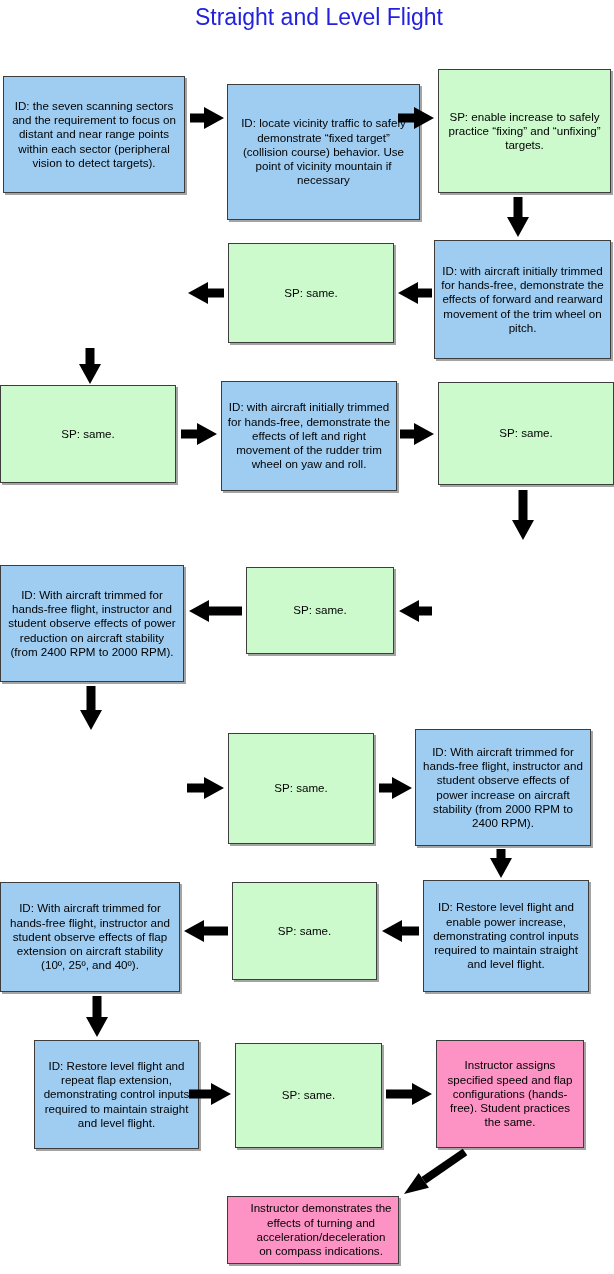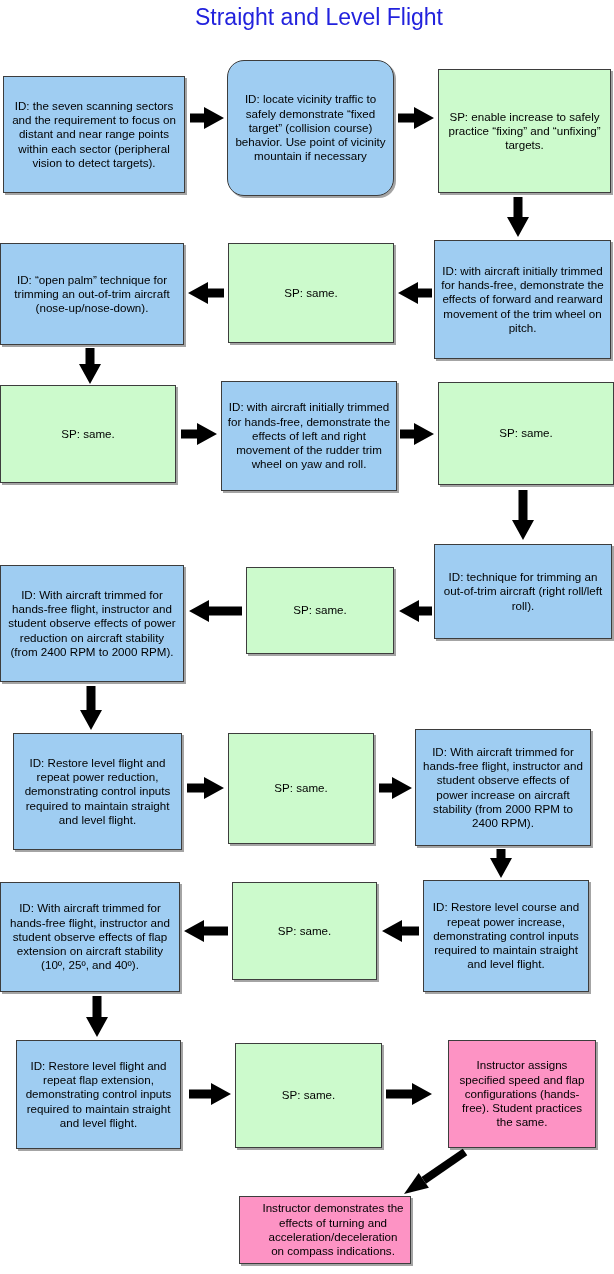--- a/index.html
+++ b/index.html
@@ -34,85 +34,76 @@
     text-align:center;
     font-size:11.6px;
     line-height:14.3px;
     color:#000000;
     padding:2px 5px;
     box-shadow:2px 2px 0 rgba(90,90,90,0.55);
   }
   .node span{display:block;width:100%;}
   .blue{background:#9fcdf2;}
   .green{background:#ccfacc;}
-  .pink{background:#fd93c4;margin-left:12px;}
+  .pink{background:#fd93c4;}
 
   .arrow{position:absolute;}
   .arrow svg{display:block;overflow:visible;}
 </style>
 </head>
 <body>
 
 <div id="canvas">
   <div class="title">Straight and Level Flight</div>
 <div class="node blue" style="left: 3px; top: 76px; width: 182px; height: 117px;">
       <span>ID: the seven scanning sectors and the requirement to focus on distant and near range points within each sector (peripheral vision to detect targets).</span>
     </div>
-    <div class="node blue" style="left: 227px; top: 60px; width: 167px; height: 136px; border-radius: 17px;">
+    <div class="node blue" style="left: 227px; top: 84px; width: 193px; height: 136px;">
       <span>ID: locate vicinity traffic to safely demonstrate “fixed target” (collision course) behavior.  Use point of vicinity mountain if necessary</span>
     </div>
     <div class="node green" style="left: 438px; top: 69px; width: 173px; height: 124px;">
       <span>SP: enable increase to safely practice “fixing” and “unfixing” targets.</span>
     </div>
     <div class="node blue" style="left: 434px; top: 240px; width: 177px; height: 119px;">
       <span>ID: with aircraft initially trimmed for hands-free, demonstrate the effects of forward and rearward movement of the trim wheel on pitch.</span>
     </div>
     <div class="node green" style="left: 228px; top: 243px; width: 166px; height: 100px;">
       <span>SP: same.</span>
     </div>
-    <div class="node blue" style="left: 0px; top: 243px; width: 184px; height: 102px;">
-      <span>ID: “open palm” technique for trimming an out-of-trim aircraft (nose-up/nose-down).</span>
-    </div>
     <div class="node green" style="left: 0px; top: 385px; width: 176px; height: 98px;">
       <span>SP: same.</span>
     </div>
     <div class="node blue" style="left: 221px; top: 381px; width: 176px; height: 110px;">
       <span>ID: with aircraft initially trimmed for hands-free, demonstrate the effects of left  and right movement of the rudder trim wheel on yaw and roll.</span>
     </div>
     <div class="node green" style="left: 438px; top: 382px; width: 176px; height: 103px;">
       <span>SP: same.</span>
     </div>
-    <div class="node blue" style="left: 434px; top: 544px; width: 178px; height: 95px;">
-      <span>ID: technique for trimming an out-of-trim aircraft (right roll/left roll).</span>
-    </div>
     <div class="node green" style="left: 246px; top: 567px; width: 148px; height: 87px;">
       <span>SP: same.</span>
     </div>
     <div class="node blue" style="left: 0px; top: 565px; width: 184px; height: 117px;">
       <span>ID: With aircraft trimmed for hands-free flight, instructor and student observe effects of power reduction on aircraft stability (from 2400 RPM to 2000 RPM).</span>
     </div>
-    <div class="node blue" style="left: 13px; top: 733px; width: 169px; height: 117px;">
-      <span>ID: Restore level flight and repeat power reduction, demonstrating control inputs required to maintain straight and level flight.</span>
-    </div>
     <div class="node green" style="left: 228px; top: 733px; width: 146px; height: 111px;">
       <span>SP: same.</span>
     </div>
     <div class="node blue" style="left: 415px; top: 729px; width: 176px; height: 117px;">
       <span>ID: With aircraft trimmed for hands-free flight, instructor and student observe effects of power increase on aircraft stability (from 2000 RPM to 2400 RPM).</span>
     </div>
     <div class="node blue" style="left: 0px; top: 882px; width: 180px; height: 110px;">
       <span>ID: With aircraft trimmed for hands-free flight, instructor and student observe effects of flap extension on aircraft stability (10º, 25º, and 40º).</span>
     </div>
     <div class="node green" style="left: 232px; top: 882px; width: 145px; height: 98px;">
       <span>SP: same.</span>
     </div>
     <div class="node blue" style="left: 423px; top: 880px; width: 166px; height: 112px;">
-      <span>ID: Restore level course and repeat power increase, demonstrating control inputs required to maintain straight and level flight.</span>
-    </div>
-    <div class="node blue" style="left: 16px; top: 1040px; width: 165px; height: 109px;">
+      <span>ID: Restore level flight and enable power increase, demonstrating control inputs required to maintain straight and level flight.</span>
+    </div>
+    <div class="node blue" style="left: 34px; top: 1040px; width: 165px; height: 109px;">
       <span>ID: Restore level flight and repeat flap extension, demonstrating control inputs required to maintain straight and level flight.</span>
     </div>
     <div class="node green" style="left: 235px; top: 1043px; width: 147px; height: 105px;">
       <span>SP: same.</span>
     </div>
     <div class="node pink" style="left: 436px; top: 1040px; width: 148px; height: 108px;">
       <span>Instructor assigns specified speed and flap configurations (hands-free).  Student practices the same.</span>
     </div>
     <div class="node pink" style="left: 227px; top: 1196px; width: 172px; height: 68px; padding-left: 21px;">
       <span>Instructor demonstrates the effects of turning and acceleration/deceleration on compass indications.</span>

